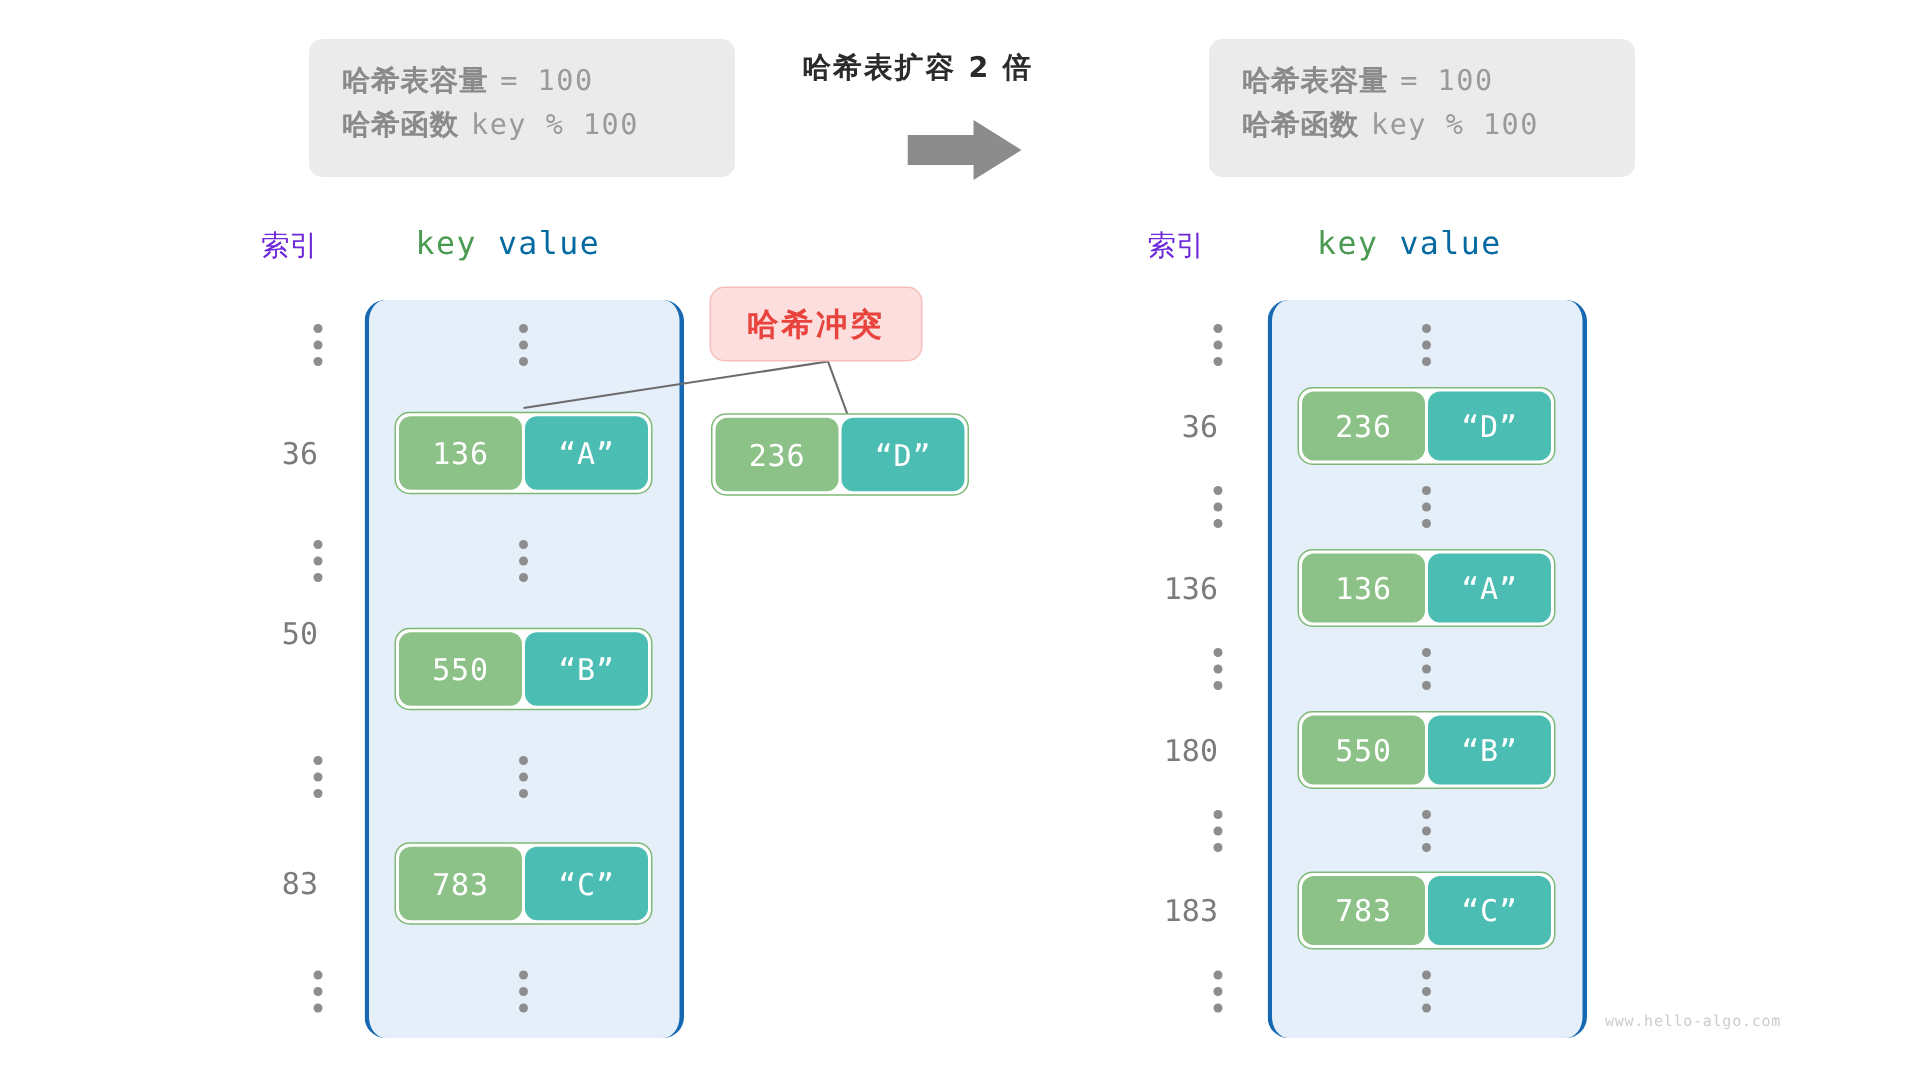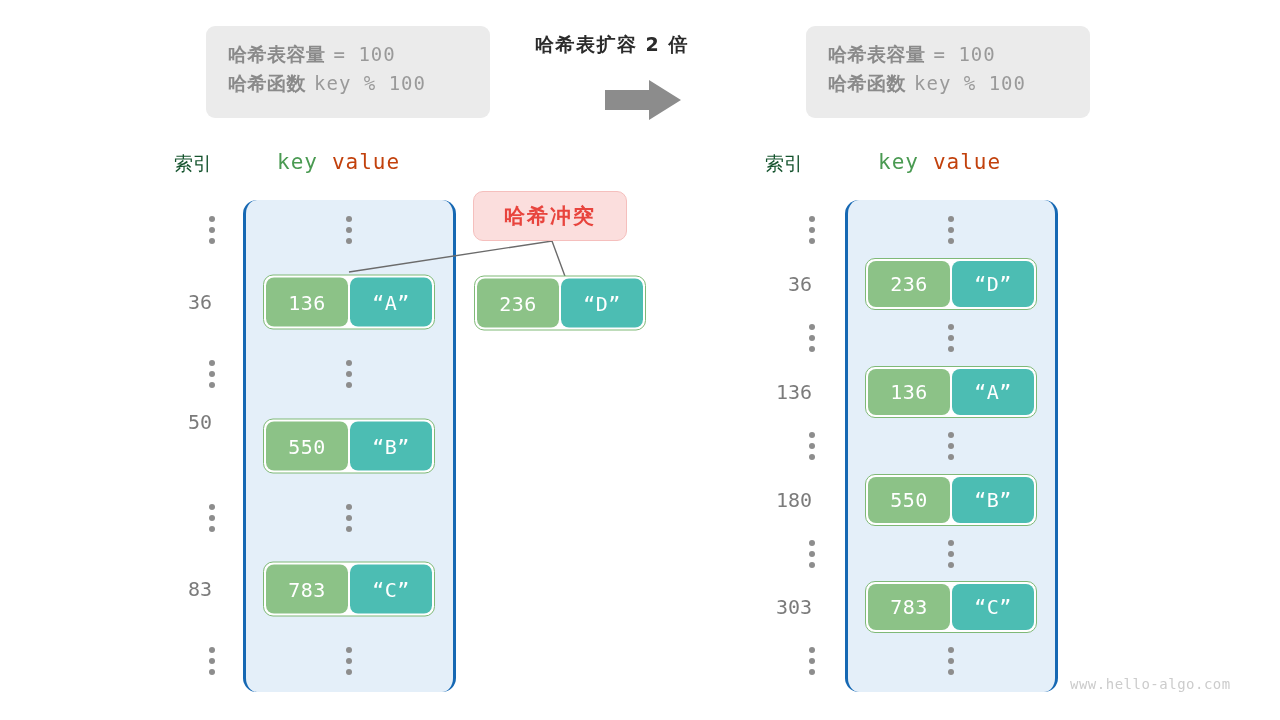--- a/index.html
+++ b/index.html
@@ -49,33 +49,33 @@
     color:#2b2b2b;
     letter-spacing:1.5px;
     white-space:nowrap;
   }
   .arrow-wrap{position:absolute;}
 
   
   .hdr-index{
     position:absolute;
     font-size:19px;
-    color:#14532d;
+    color:#6d28d9;
     font-weight:500;
     white-space:nowrap;
   }
   .hdr-kv{
     position:absolute;
     font-family:"DejaVu Sans Mono","Liberation Mono",monospace;
     font-size:21px;
     letter-spacing:1px;
     white-space:nowrap;
   }
   .hdr-key{color:#4a9a52;}
-  .hdr-value{color:#c2410c;padding-left:14px;}
+  .hdr-value{color:#0369a1;padding-left:14px;}
 
   
   .bucket{
     position:absolute;
     background:#e4eff9;
     border-left:3px solid #1668b3;
     border-right:3px solid #1668b3;
     border-top:0;
     border-bottom:0;
     border-radius:14px;
@@ -146,21 +146,21 @@
     letter-spacing:2px;
     color:#e8443d;
     box-sizing:border-box;
   }
   .leader{position:absolute;left:0;top:0;pointer-events:none;}
 
   
   .watermark{
     position:absolute;
     font-family:"DejaVu Sans Mono","Liberation Mono",monospace;
-    font-size:14px;
+    font-size:10px;
     color:#cccccc;
     letter-spacing:0.5px;
     white-space:nowrap;
   }
 </style>
 </head>
 <body>
 
 <div class="stage">
 
@@ -314,42 +314,42 @@
       <div class="vdots" style="left: 812px; top: 554px;">
         <i></i>
         <i></i>
         <i></i>
       </div>
       <div class="vdots" style="left: 951px; top: 554px;">
         <i></i>
         <i></i>
         <i></i>
       </div>
-      <div class="idx" style="left: 752px; width: 60px; top: 607px;">303</div>
+      <div class="idx" style="left: 752px; width: 60px; top: 607px;">183</div>
       <div class="pair" style="left: 865px; top: 607px; width: 172px; height: 52px;">
         <div class="cell cell-key" style="width: 82px;">783</div>
         <div class="cell cell-val" style="width: 82px;">“C”</div>
       </div>
       <div class="vdots" style="left: 812px; top: 661px;">
         <i></i>
         <i></i>
         <i></i>
       </div>
       <div class="vdots" style="left: 951px; top: 661px;">
         <i></i>
         <i></i>
         <i></i>
       </div>
     </div>
 
   <svg class="leader" width="1280" height="720" xmlns="http://www.w3.org/2000/svg">
     <polyline points="349,272 552,241 566,279" fill="none" stroke="#6b6b6b" stroke-width="1.4"></polyline>
   </svg>
 
-  <div class="callout" style="left:473px;top:191px;width:154px;height:50px;">
+  <div class="callout" style="left:473px;top:191px;width:142px;height:50px;">
     <span>哈希冲突</span>
   </div>
 
   <div class="pair" style="left:474px;top:303px;width:172px;height:55px;">
     <div class="cell cell-key" style="width:84px;">236</div>
     <div class="cell cell-val" style="width:84px;">“D”</div>
   </div>
 
   <div class="watermark" style="left:1070px;top:676px;">www.hello-algo.com</div>
 

